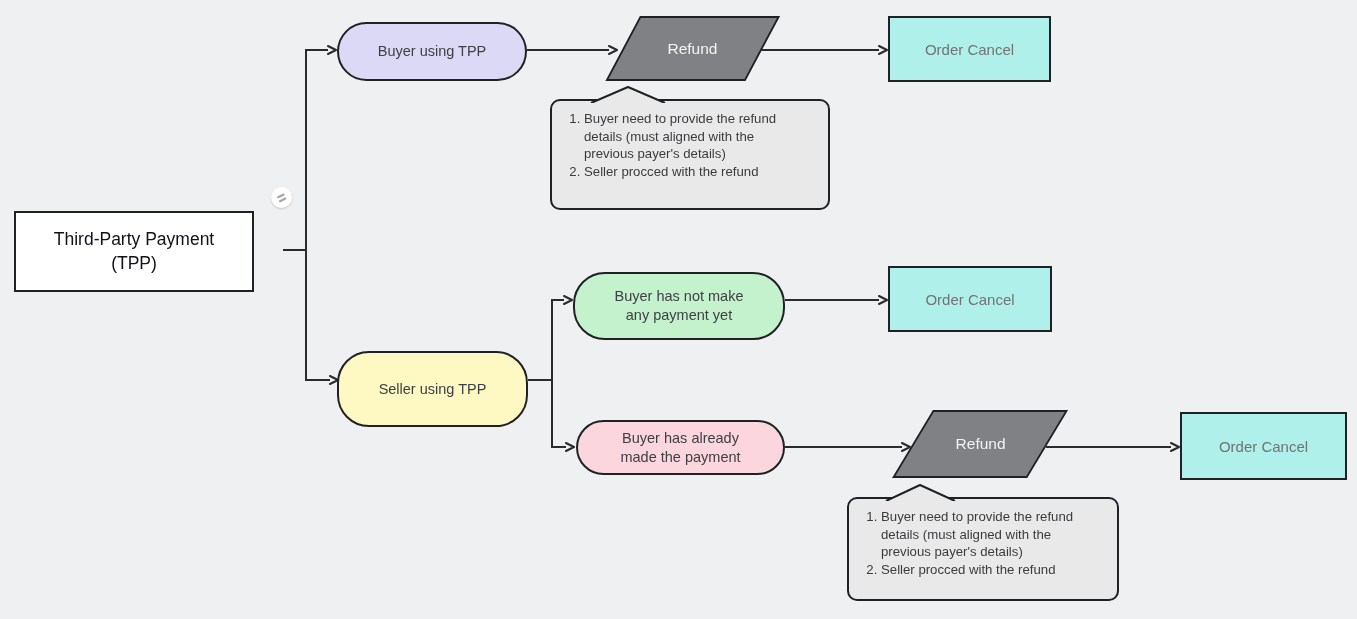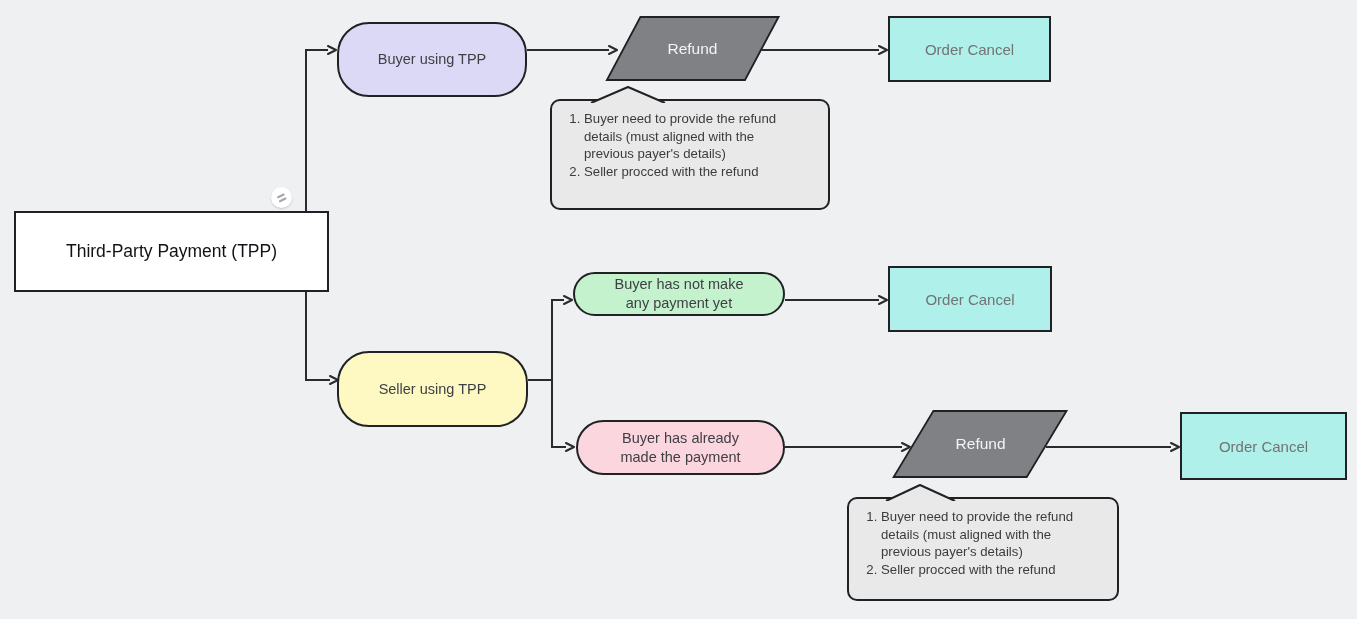--- a/index.html
+++ b/index.html
@@ -82,38 +82,38 @@
     <path d="M527,50 H609" marker-end="url(#arrow)"></path>
     <path d="M760,50 H879" marker-end="url(#arrow)"></path>
     <path d="M528,380 H552"></path>
     <path d="M552,380 V300 H564" marker-end="url(#arrow)"></path>
     <path d="M552,380 V447 H566" marker-end="url(#arrow)"></path>
     <path d="M785,300 H879" marker-end="url(#arrow)"></path>
     <path d="M785,447 H902" marker-end="url(#arrow)"></path>
     <path d="M1046,447 H1171" marker-end="url(#arrow)"></path>
   </svg>
 
-  <div class="node rect root" style="left:14px;top:211px;width:315px;height:81px;">
+  <div class="node rect root" style="left:14px;top:211px;width:240px;height:81px;">
     <span>Third-Party Payment (TPP)</span>
   </div>
   <div class="badge" style="left:271px;top:187px;">
     <svg width="15" height="15" viewBox="0 0 15 15">
       <path d="M4.2,7.2 L9.6,4.6 M6.0,11.2 L11.4,8.6" stroke="#a3a7ad" stroke-width="2.2" stroke-linecap="round" fill="none"></path>
     </svg>
   </div>
 
-  <div class="node pill" style="left:337px;top:22px;width:190px;height:75px;background:#dcd9f6;">
+  <div class="node pill" style="left:337px;top:22px;width:190px;height:59px;background:#dcd9f6;">
     <span>Buyer using TPP</span>
   </div>
 
   <div class="node pill" style="left:337px;top:351px;width:191px;height:76px;background:#fef9c3;">
     <span>Seller using TPP</span>
   </div>
 
-  <div class="node pill" style="left:573px;top:272px;width:212px;height:44px;background:#c3f2cd;padding:0 30px;">
+  <div class="node pill" style="left:573px;top:272px;width:212px;height:68px;background:#c3f2cd;padding:0 30px;">
     <span>Buyer has not make any payment yet</span>
   </div>
 
   <div class="node pill" style="left:576px;top:420px;width:209px;height:55px;background:#fcd6de;padding:0 28px;text-align:center;">
     <span>Buyer has already made the payment</span>
   </div>
 
   <div class="node para" style="left:640px;top:16px;width:140px;height:65px;">
     <span class="label">Refund</span>
   </div>

